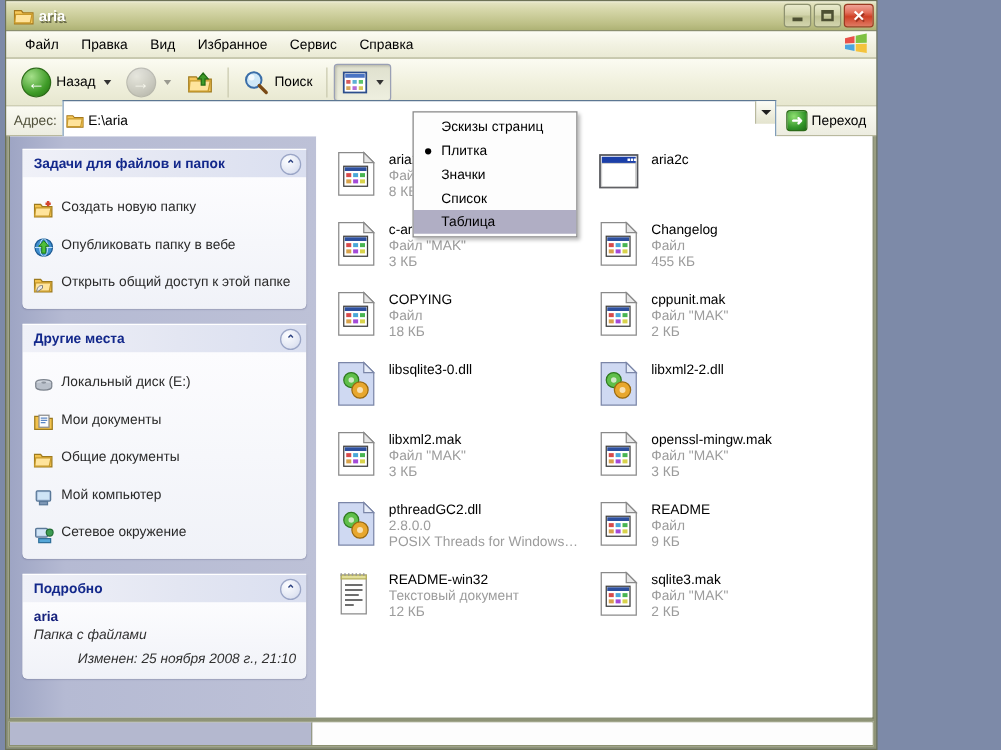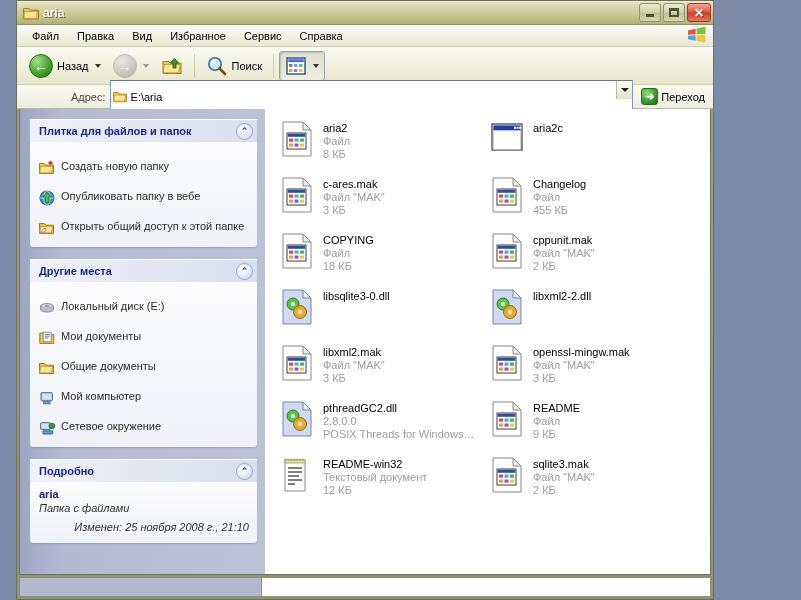--- a/index.html
+++ b/index.html
@@ -6,21 +6,21 @@
   html, body {
     width: 801px; height: 600px;
     font-family: "Liberation Sans", sans-serif;
     font-size: 11px;
     overflow: hidden;
     background: #7d8aa8;
   }
 
   
   .window {
-    position: absolute; left: 16px; top: 0;
+    position: absolute; left: 4px; top: 0;
     width: 698px; height: 600px;
     background: linear-gradient(to bottom, #b4b79b 0%, #9ca084 3%, #8e9376 100%);
     border: 1px solid #6d7256;
     display: flex; flex-direction: column;
   }
 
   
   .titlebar {
     height: 24px; flex: none;
     background: linear-gradient(to bottom,
@@ -106,21 +106,21 @@
   .circ.fwd  { background: radial-gradient(circle at 33% 28%, #d6d6d6, #9a9a9a 62%, #6e6e6e); border: 1px solid #777; }
 
   
   .addrbar {
     height: 24px; flex: none;
     background: linear-gradient(to bottom, #fbfbf2, #ecece0);
     display: flex; align-items: center;
     padding: 0 4px 0 6px; gap: 4px;
     border-bottom: 1px solid #b9b99e;
   }
-  .addr-label { color: #52523c; font-size: 11px; white-space: nowrap; margin-left: 48px; }
+  .addr-label { color: #52523c; font-size: 11px; white-space: nowrap; }
   .addr-field {
     flex: 1; height: 20px; background: #fff;
     border: 1px solid #7f9db9; border-top-color: #5c7792;
     display: flex; align-items: center; gap: 4px; padding: 16px 2px;
     position: relative;
   }
   .addr-text { font-size: 11px; color: #000; }
   .addr-drop {
     position: absolute; right: 0; top: 0; width: 16px; height: 18px;
     background: linear-gradient(to bottom, #fdfdf6, #e3e3cd);
@@ -344,21 +344,21 @@
       <span class="tb-label">Переход</span>
     </div>
   </div>
 
   <div class="content">
 
     <div class="sidebar">
 
       <div class="panel">
         <div class="panel-head">
-          <span class="ttl">Плитка для файлов и папок</span>
+          <span class="ttl">Задачи для файлов и папок</span>
           <span class="chev-btn">⌃</span>
         </div>
         <div class="panel-body">
           <div class="task-row">
             <svg class="ic" viewBox="0 0 16 16">
               <path d="M0.5 3.5 L5.5 3.5 L6.8 5.2 L14.5 5.2 L14.5 13.5 L0.5 13.5 Z" fill="#f2c24e" stroke="#9d7a1d"></path>
               <path d="M1.5 6.3 L13.8 6.3 L12.4 12.9 L0.8 12.9 Z" fill="#ffe49c" stroke="#c79a2c"></path>
               <path d="M11.5 5 L11.5 0.8 M9.4 2.9 L13.6 2.9" stroke="#d4452f" stroke-width="2"></path>
             </svg>
             <span class="lbl">Создать новую папку</span>
@@ -754,14 +754,32 @@
       </div>
     </div>
 
   </div>
 
   <div class="statusbar">
     <div class="sb-cell-a"></div>
     <div class="sb-cell-b"></div>
   </div>
 
+  <div class="viewmenu">
+    <div class="vm-item">
+      <span>Эскизы страниц</span>
+    </div>
+    <div class="vm-item">
+      <span class="vm-bullet"></span>
+      <span>Плитка</span>
+    </div>
+    <div class="vm-item">
+      <span>Значки</span>
+    </div>
+    <div class="vm-item">
+      <span>Список</span>
+    </div>
+    <div class="vm-item sel">
+      <span>Таблица</span>
+    </div>
+  </div>
 
 </div>
 
 </body></html>

